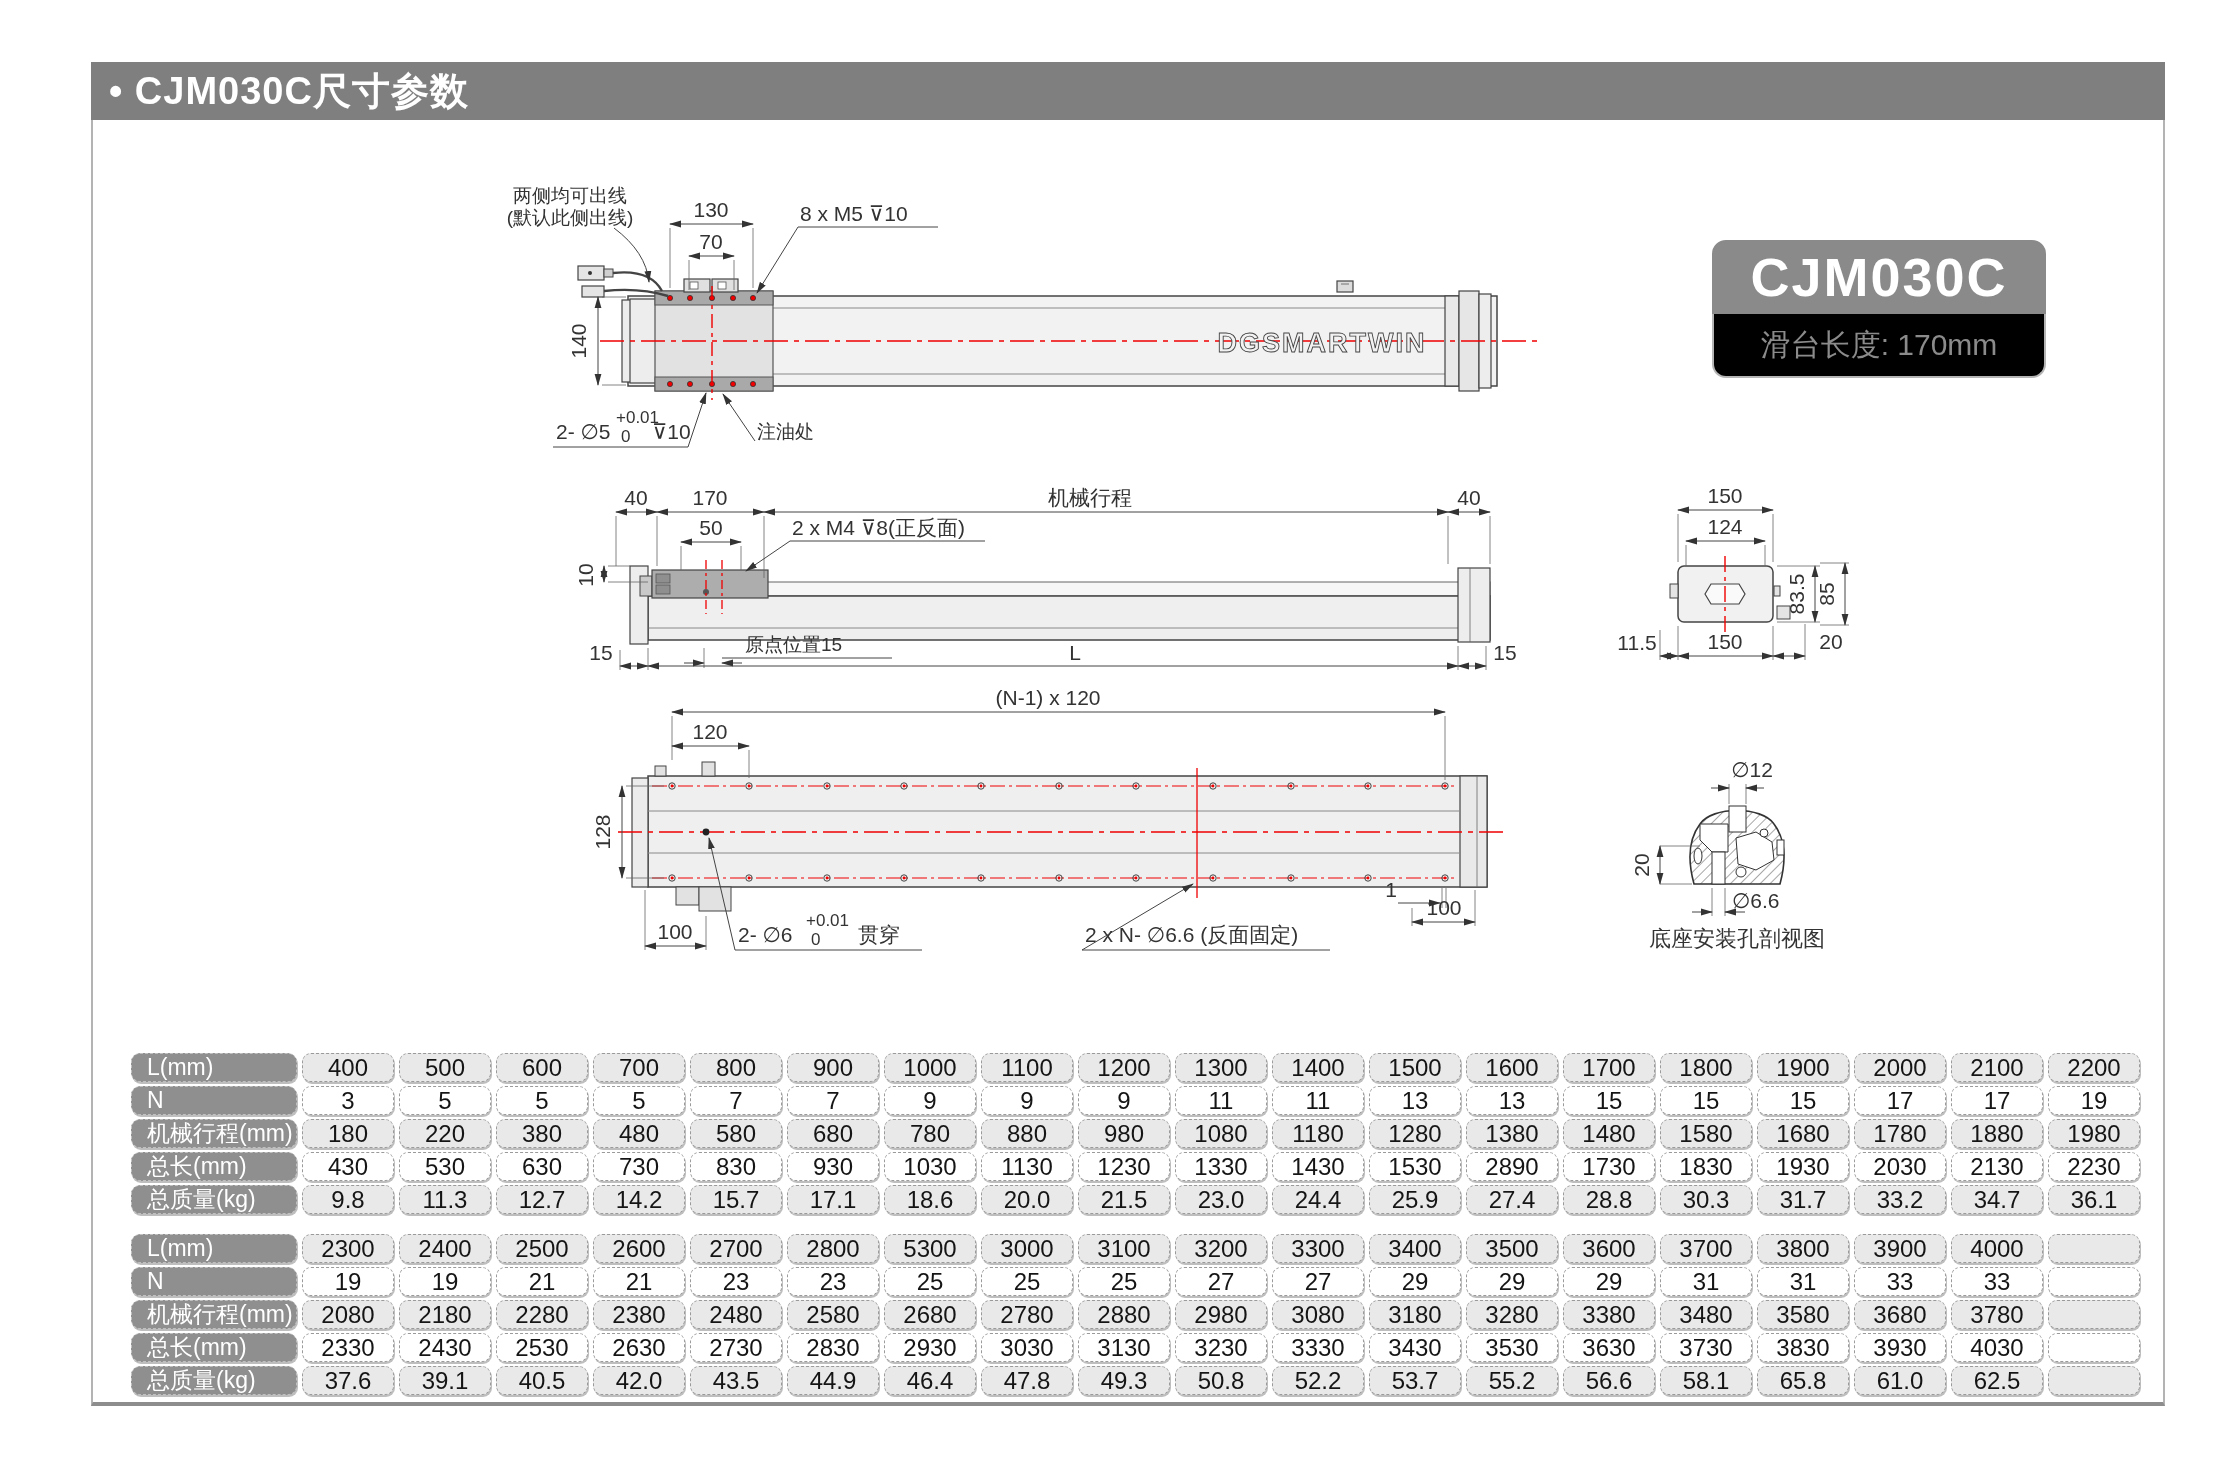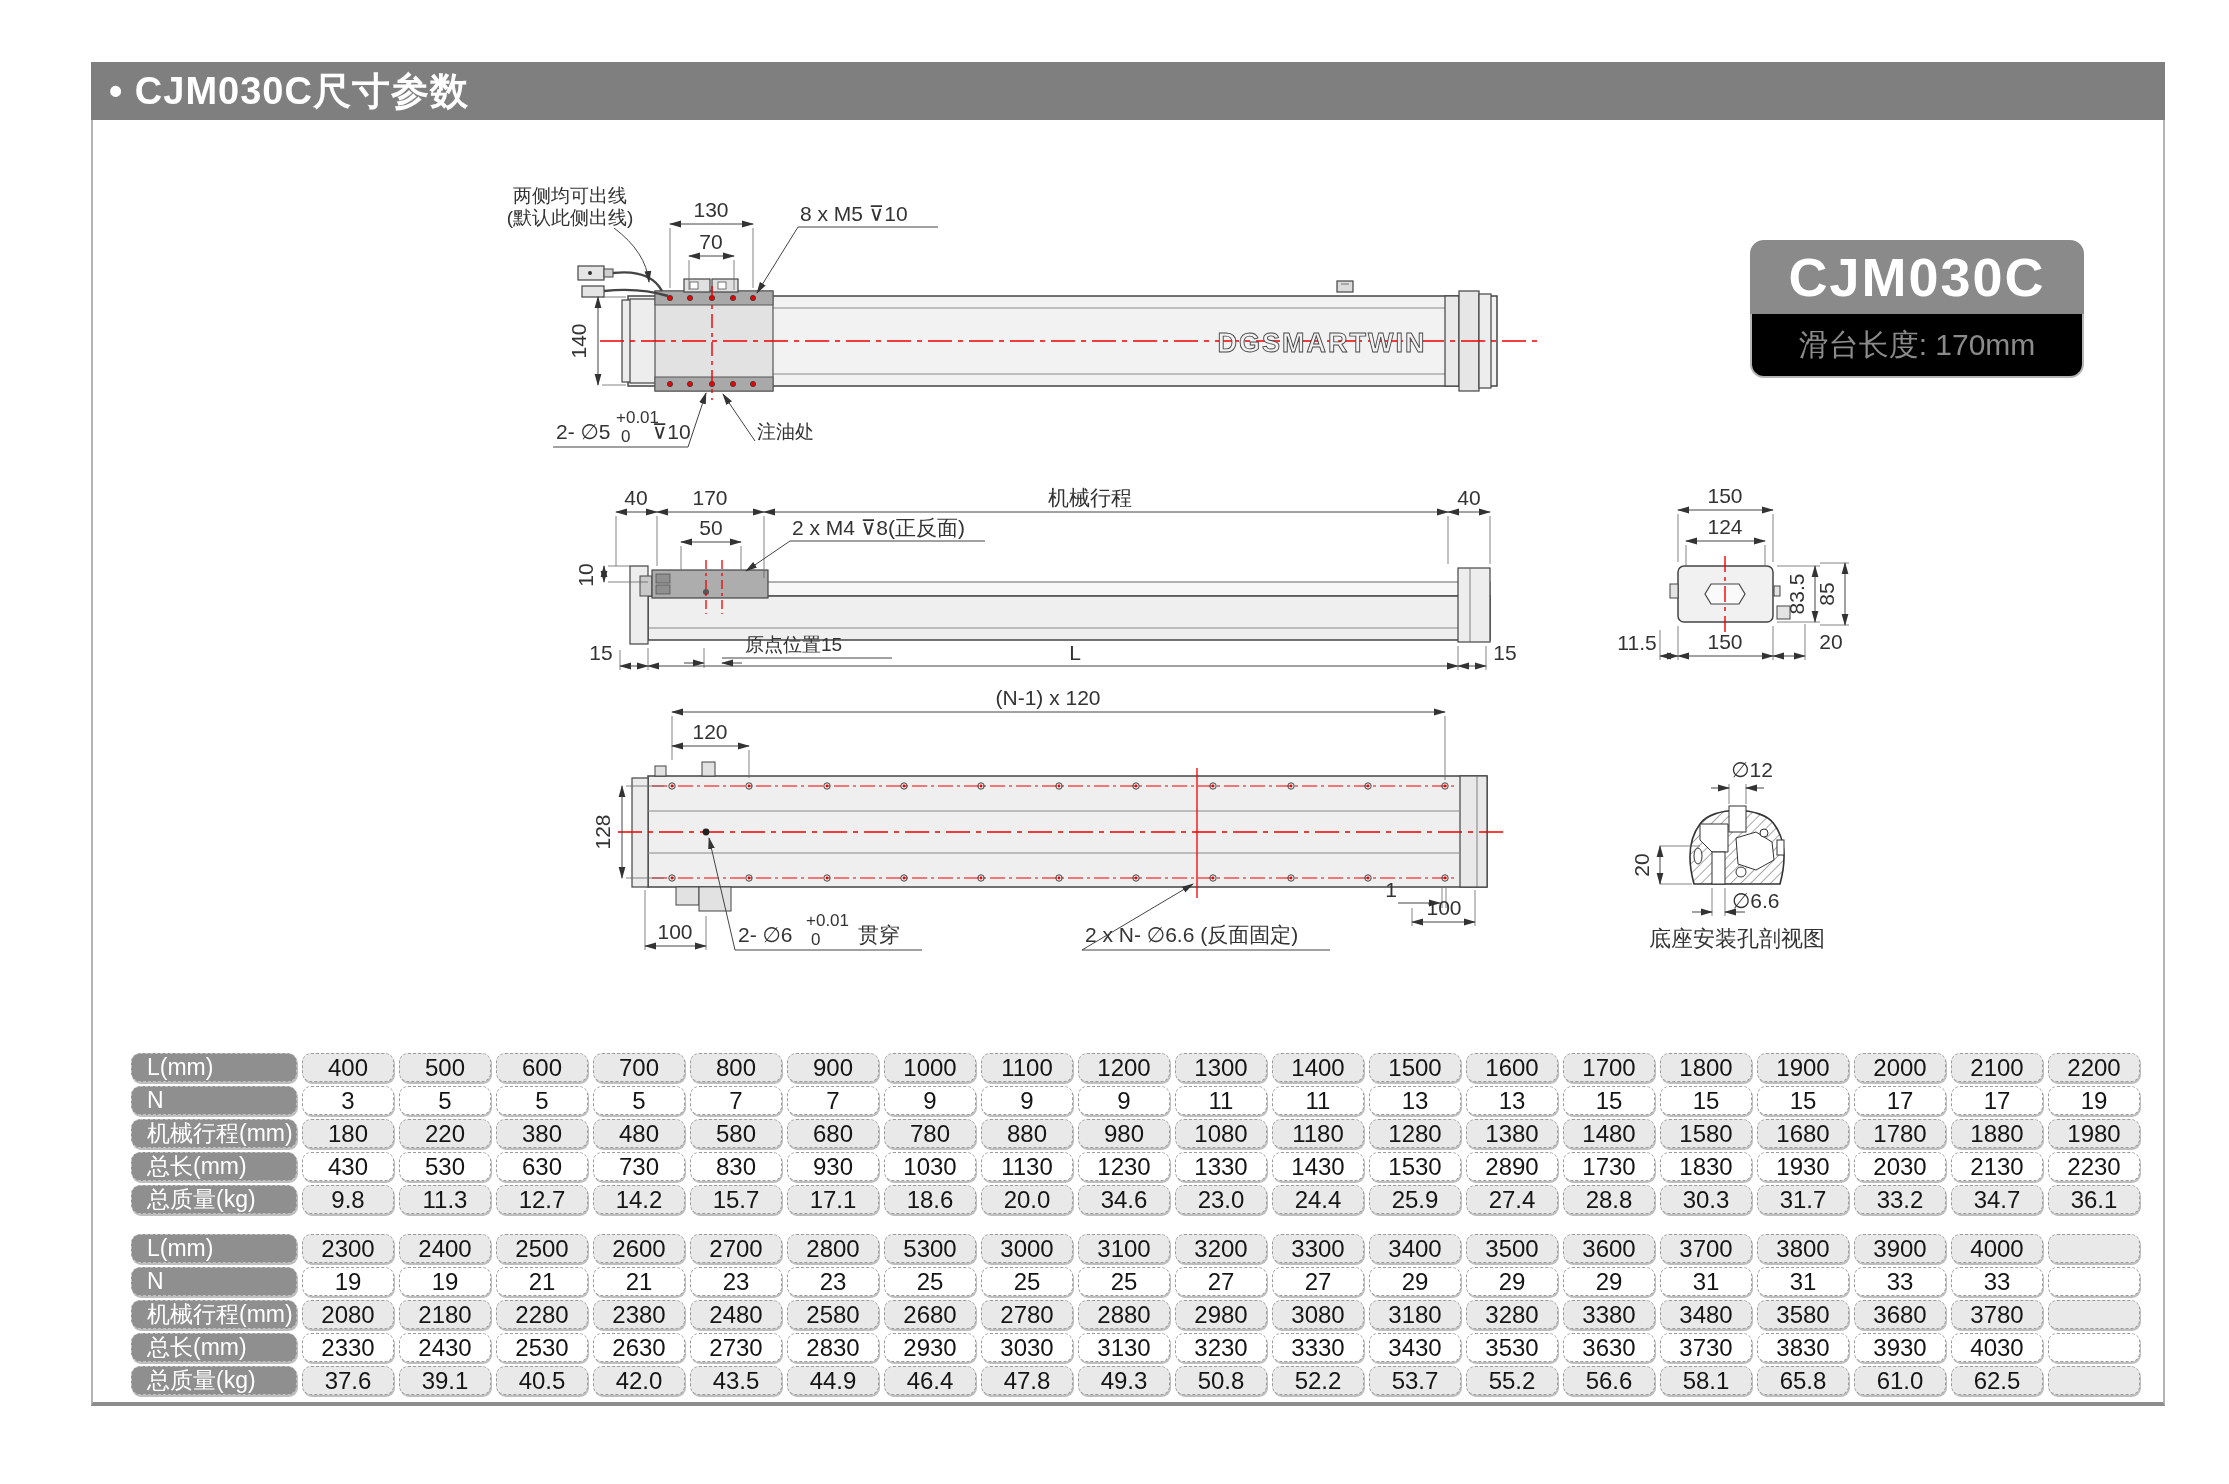--- a/index.html
+++ b/index.html
@@ -3,21 +3,21 @@
 <meta charset="utf-8">
 <style>
   html,body{margin:0;padding:0;background:#fff;}
   .page{position:relative;width:2229px;height:1484px;background:#fff;overflow:hidden;
         font-family:"Liberation Sans","DejaVu Sans",sans-serif;}
   .frame{position:absolute;left:91px;top:62px;width:2074px;height:1344px;
          border:2px solid #b3b3b3;border-bottom:4px solid #8d8d8d;box-sizing:border-box;}
   .titlebar{position:absolute;left:91px;top:62px;width:2074px;height:58px;background:#7f7f7f;
             color:#fff;font-size:38px;font-weight:bold;line-height:58px;padding-left:18px;
             box-sizing:border-box;letter-spacing:1px;}
-  .badge{position:absolute;left:1750px;top:240px;width:334px;}
+  .badge{position:absolute;left:1712px;top:240px;width:334px;}
   .badge-top{height:74px;background:#8a8a8a;border:2px solid #8a8a8a;border-radius:14px 14px 0 0;
              color:#fff;font-size:54px;font-weight:bold;display:flex;align-items:center;
              justify-content:center;box-sizing:border-box;letter-spacing:2px;}
   .badge-bottom{height:64px;background:#000000;border:2px solid #b5b5b5;border-top:none;
                 border-radius:0 0 14px 14px;color:#8b8b8b;font-size:30px;display:flex;
                 align-items:center;justify-content:center;box-sizing:border-box;}
   .ptable{position:absolute;display:grid;grid-template-columns:174px repeat(19,92px);
           grid-auto-rows:29px;column-gap:5px;row-gap:4px;}
   .cell{border-radius:9px;border:1px dashed #9a9a9a;box-shadow:1px 2px 0 rgba(110,110,110,.45);
         display:flex;align-items:center;justify-content:center;font-size:24px;color:#151515;
@@ -468,21 +468,21 @@
       <div class="cell plain">2230</div>
       <div class="cell head">总质量(kg)</div>
       <div class="cell shade">9.8</div>
       <div class="cell shade">11.3</div>
       <div class="cell shade">12.7</div>
       <div class="cell shade">14.2</div>
       <div class="cell shade">15.7</div>
       <div class="cell shade">17.1</div>
       <div class="cell shade">18.6</div>
       <div class="cell shade">20.0</div>
-      <div class="cell shade">34.6</div>
+      <div class="cell shade">21.5</div>
       <div class="cell shade">23.0</div>
       <div class="cell shade">24.4</div>
       <div class="cell shade">25.9</div>
       <div class="cell shade">27.4</div>
       <div class="cell shade">28.8</div>
       <div class="cell shade">30.3</div>
       <div class="cell shade">31.7</div>
       <div class="cell shade">33.2</div>
       <div class="cell shade">34.7</div>
       <div class="cell shade">36.1</div>

